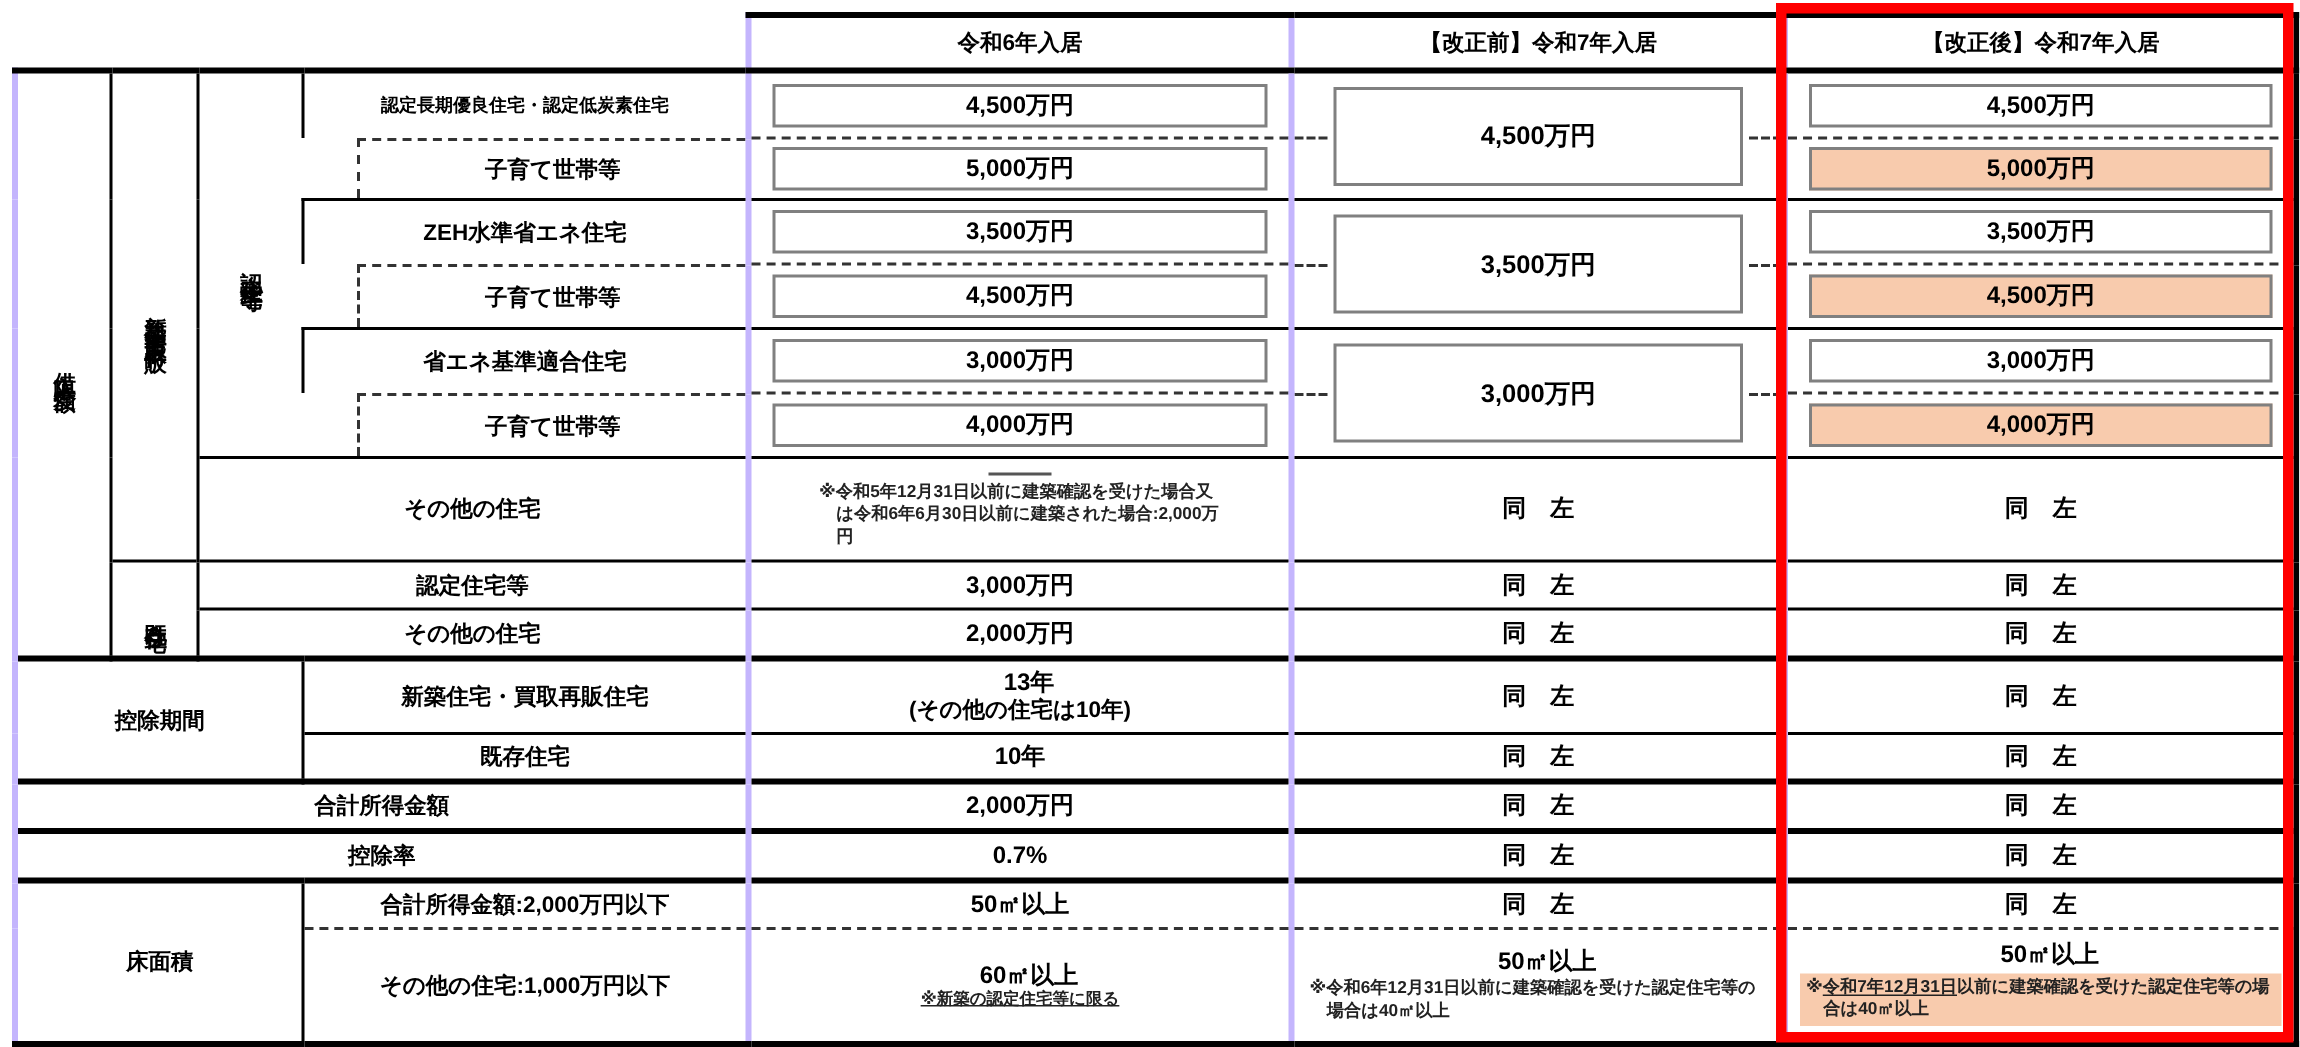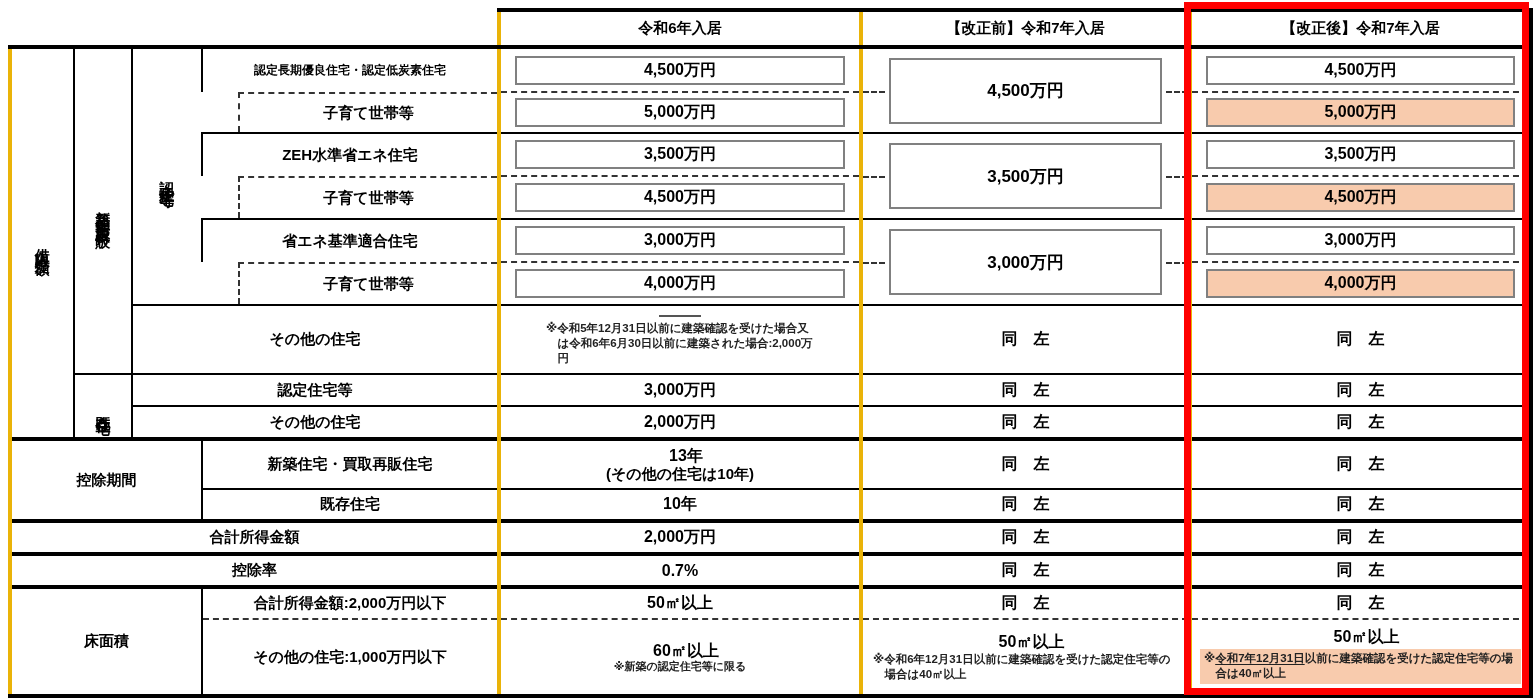--- a/index.html
+++ b/index.html
@@ -12,21 +12,21 @@
   #stage{position:relative;width:1533px;height:698px;background:#fff;overflow:hidden;}
 
   table.main{border-collapse:collapse;table-layout:fixed;position:absolute;left:8px;top:8px;}
   table.main th,table.main td{padding:0;margin:0;text-align:center;vertical-align:middle;overflow:hidden;}
 
   
   .bt4{border-top:4px solid #000;}
   .bt2{border-top:2px solid #000;}
   .btd{border-top:2px dashed #333;}
   .bb4{border-bottom:4px solid #000;}
-  .bl4{border-left:4px solid #eab308;}
+  .bl4{border-left:4px solid #c4b5fd;}
   .bl2{border-left:2px solid #000;}
   .br4{border-right:4px solid #000;}
   .blank{border:none;background:#fff;}
 
   .hcell{font-size:15px;border-top:4px solid #000;border-bottom:4px solid #000;font-weight:700;}
 
   .vert{writing-mode:vertical-rl;text-orientation:upright;letter-spacing:3px;font-size:15px;margin:0 auto;line-height:1.15;}
   .vwrap{height:52px;letter-spacing:1px;line-height:1.05;}
 
   .lbl{font-size:15px;}
@@ -42,21 +42,21 @@
   .dashL,.dashR{position:absolute;top:50%;width:22px;border-top:2px dashed #333;}
   .dashL{left:0;} .dashR{right:0;}
 
   .ko{position:relative;}
   .koin{position:absolute;left:36px;right:0;top:0;bottom:0;border-top:2px dashed #333;border-left:2px dashed #333;display:flex;align-items:center;justify-content:center;font-size:15px;font-family:Liberation Serif, serif;}
 
   .dashline{width:42px;border-top:2px solid #555;margin:2px auto 4px auto;}
   .note7{font-size:11.5px;line-height:1.3;text-align:left;margin:0 45px;text-indent:-1em;padding-left:1em;color:#222;}
   .vmain{font-size:16px;line-height:1.2;margin-left:12px;}
   .vsub{font-size:15px;line-height:1.2;}
-  .note-c{font-size:11px;color:#222;line-height:1.25;}
+  .note-c{font-size:11px;color:#222;line-height:1.25;text-decoration:underline;}
   .note-l{font-size:11.5px;color:#222;line-height:1.3;text-align:left;margin:1px 8px 0 10px;text-indent:-1em;padding-left:1em;}
   .note-hl{font-size:11.5px;color:#222;line-height:1.3;text-align:left;margin:2px 8px 3px 8px;padding:2px 2px 3px 4px;text-indent:-1em;padding-left:calc(1em + 4px);background:var(--highlight);}
   .note-hl u{text-underline-offset:2px;}
 
   #red-frame{position:absolute;left:1184px;top:2px;width:345px;height:693px;border:7px solid var(--red);box-sizing:border-box;pointer-events:none;}
 </style>
 </head>
 <body>
 
 <div id="stage">

